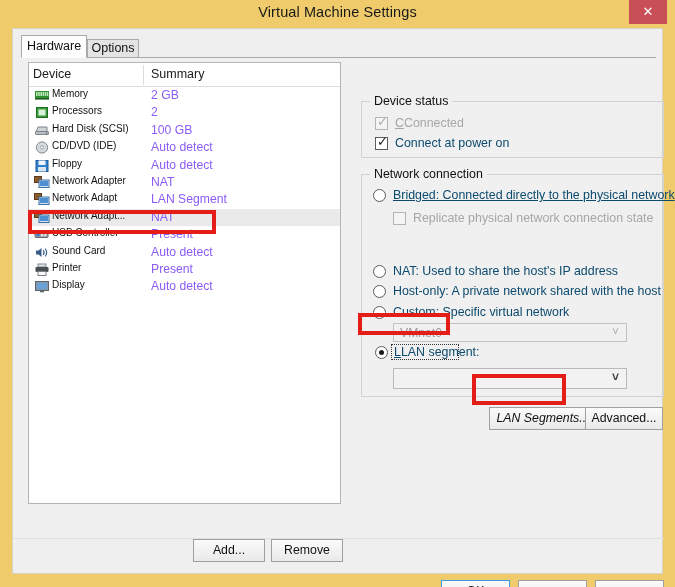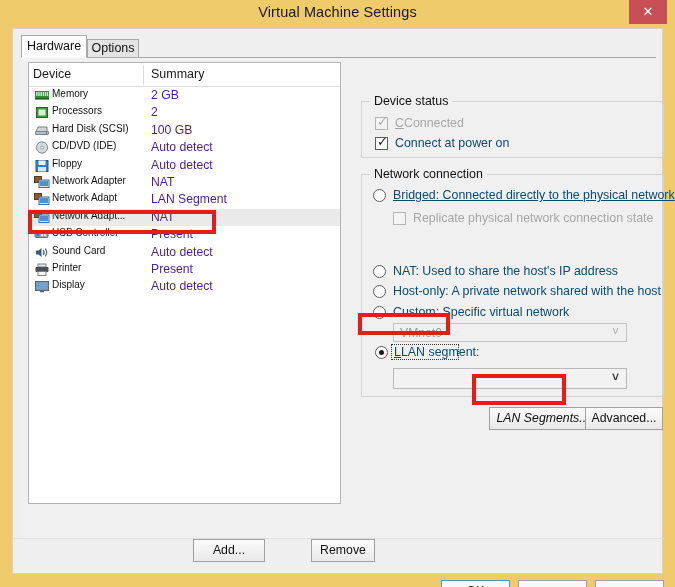--- a/index.html
+++ b/index.html
@@ -111,39 +111,39 @@
   .dev-row .dev-icon {
     position: absolute; left: 5px; top: 1px;
     width: 16px; height: 15px;
   }
   .dev-row .dev-name {
     position: absolute; left: 23px; top: 1px;
     font-size: 10px; color: #111; white-space: nowrap;
   }
   .dev-row .dev-sum {
     position: absolute; left: 122px; top: 1px;
-    font-size: 12.2px; color: #4c1d95; white-space: nowrap;
+    font-size: 12.2px; color: #8b5cf6; white-space: nowrap;
   }
 
   
   .btn {
     border: 1px solid #a0a0a0;
     background: linear-gradient(#fbfbfb, #e9e9e9);
     font-size: 12.3px; color: #111;
     text-align: center;
     cursor: pointer;
     padding: 0;
   }
   .btn-add {
     position: absolute; left: 180px; top: 510px;
     width: 72px; height: 23px; line-height: 21px;
   }
   .btn-remove {
     position: absolute; left: 258px; top: 510px;
-    width: 64px; height: 23px; line-height: 21px; margin-left: 40px;
+    width: 72px; height: 23px; line-height: 21px;
   }
 
   
   .group {
     position: absolute;
     border: 1px solid #d2d2d2;
   }
   .group > .legend {
     position: absolute; top: -8px; left: 8px;
     background: #f0f0f0;

